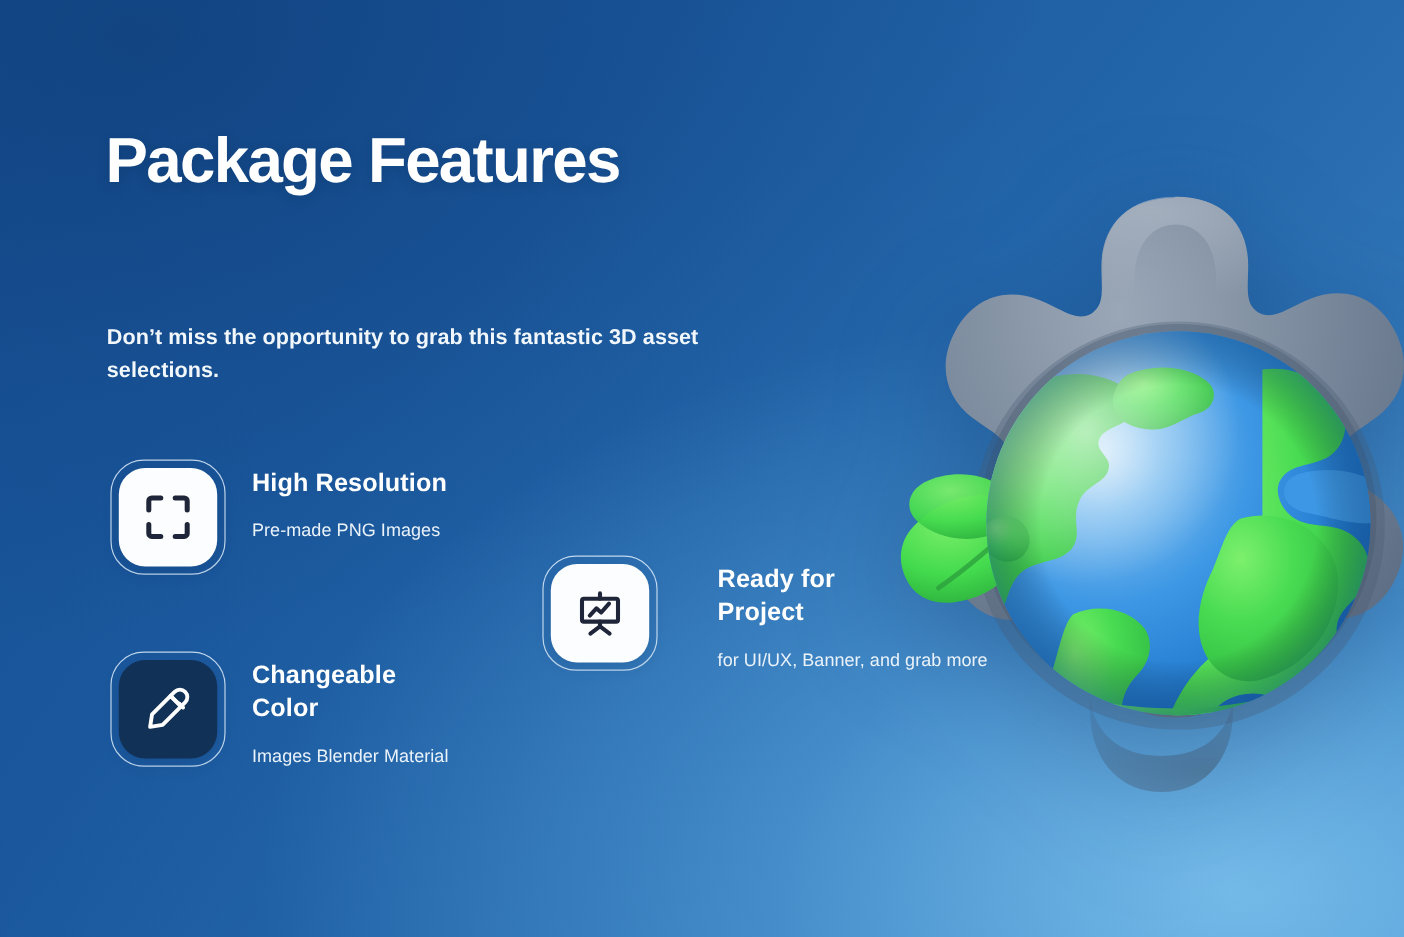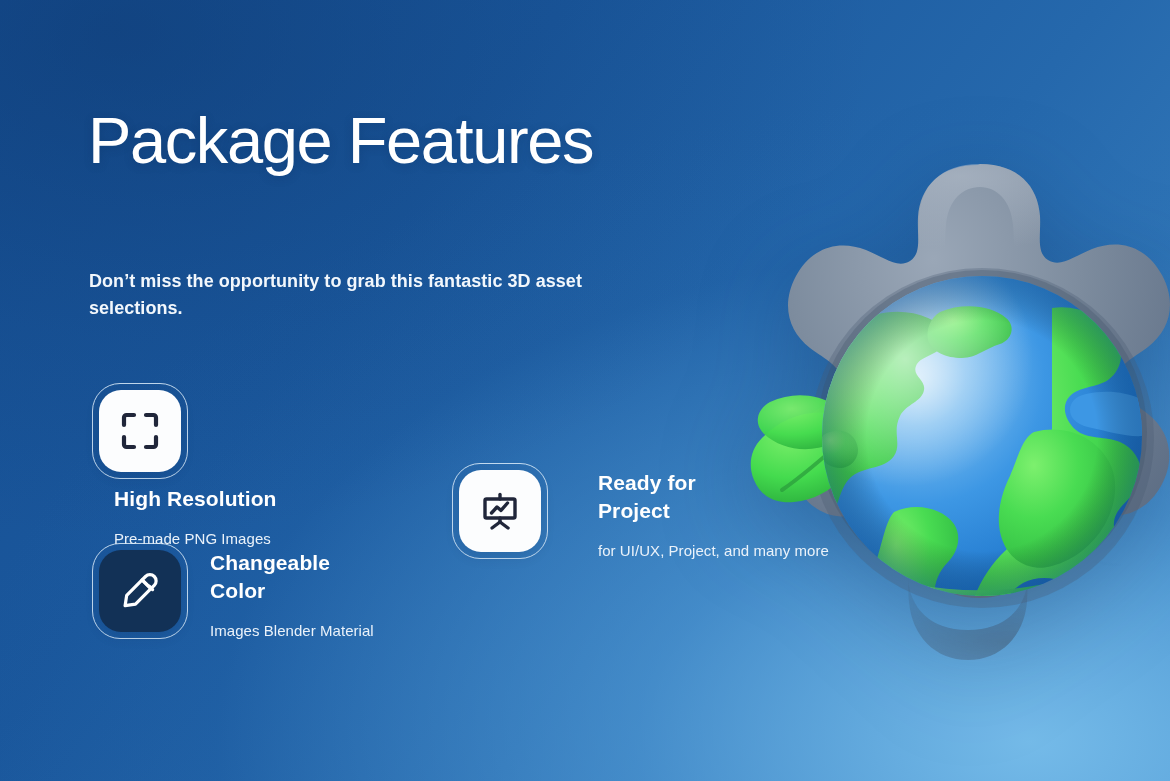--- a/index.html
+++ b/index.html
@@ -22,40 +22,40 @@
   #stage::after{
     content:"";
     position:absolute; inset:0;
     background:radial-gradient(100% 100% at 10% 4%, rgba(10,48,100,0.40) 0%, rgba(10,48,100,0.12) 38%, rgba(0,0,0,0) 65%);
     pointer-events:none;
   }
 
   
   .headline {
     position:absolute; left:88px; top:108px;
-    font-size:65px; line-height:1.0;
-    font-weight:400; letter-spacing:-1.4px;
+    font-size:53px; line-height:1.0;
+    font-weight:700; letter-spacing:-1.4px;
     color:#ffffff;
     text-shadow:0 2px 10px rgba(6,36,78,0.22);
     z-index:6;
     text-align:right;
   }
   .subhead {
     position:absolute; left:89px; top:232px;
     width:520px;
     font-size:18px; line-height:1.52;
     font-weight:700; color:#F2F7FC;
     letter-spacing:0.05px;
     z-index:6;
     margin-top:36px;
   }
 
   
   .feature { position:absolute; display:flex; align-items:flex-start; z-index:7; }
-  #feature-high { left:92px; top:383px;flex-direction:column; }
+  #feature-high { left:92px; top:383px; }
   #feature-color { left:92px; top:543px;justify-content:space-between; }
   #feature-ready { left:452px; top:463px;gap:28px; }
 
   .icon-card {
     position:relative;
     width:96px; height:96px;
     flex:0 0 96px;
     border-radius:28px;
     border:1.4px solid rgba(222,238,252,0.85);
     padding:6px;
@@ -257,17 +257,17 @@
             <path d="M11.5 22 l5.5 -6 4 3.4 6.5 -7.4"></path>
             <path d="M20 27 V31"></path>
             <path d="M20 31 L12 37"></path>
             <path d="M20 31 L28 37"></path>
           </svg>
         </span>
       </div>
     </div>
     <div class="feat-text">
       <div class="feat-title">Ready for Project</div>
-      <div class="feat-desc">for UI/UX, Project, and many more</div>
+      <div class="feat-desc">for UI/UX, Banner, and grab more</div>
     </div>
   </div>
 
 </div>
 
 </body></html>

